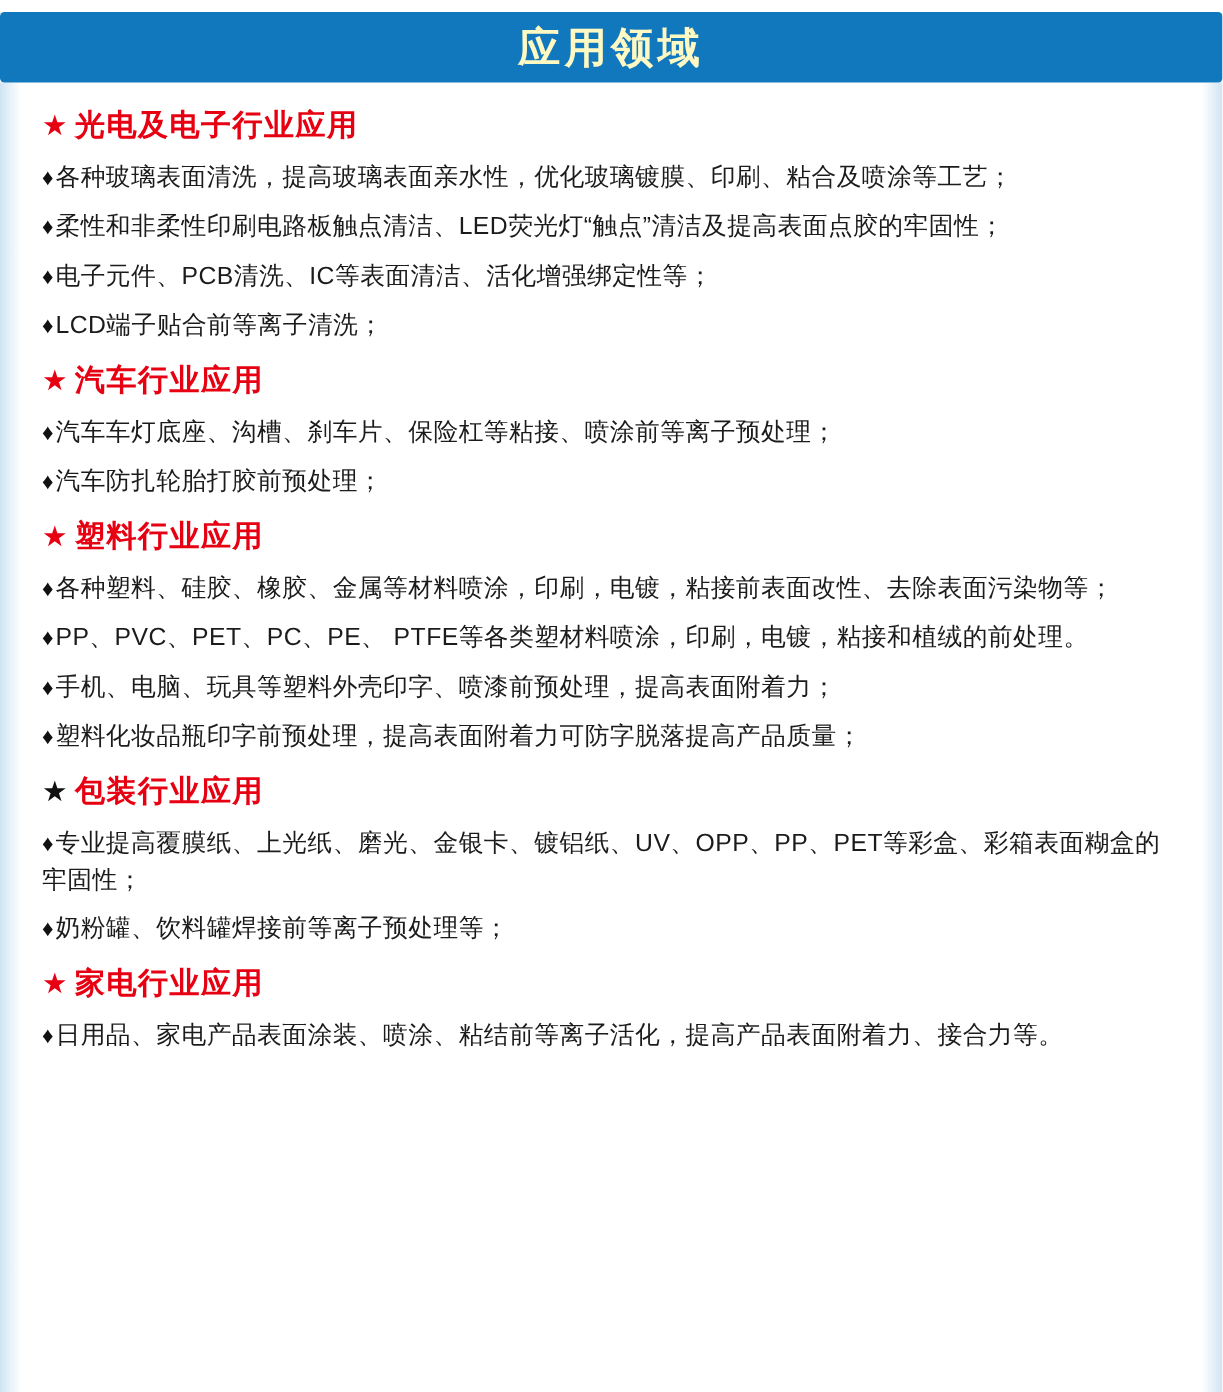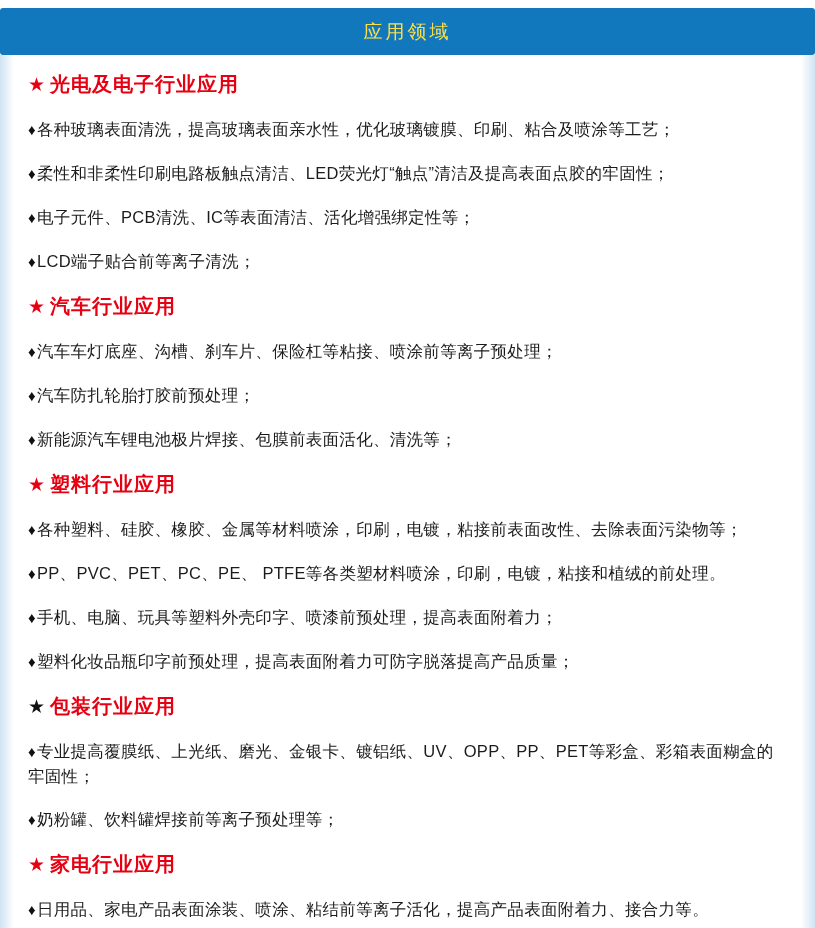--- a/index.html
+++ b/index.html
@@ -30,23 +30,23 @@
     z-index: 1;
     margin-top: 8px;
     height: 47px;
     background: #1278be;
     border-radius: 3px;
     display: flex;
     align-items: center;
     justify-content: center;
   }
   .banner .title {
-    color: #fde047;
-    font-size: 19px;
-    font-weight: 400;
+    color: #fef9c3;
+    font-size: 28px;
+    font-weight: 700;
     letter-spacing: 3px;
   }
 
   .content {
     position: relative;
     z-index: 1;
     padding: 5px 30px 0 28px;
   }
   .sec-heading {
     margin: 11px 0 3px 0;
@@ -55,21 +55,21 @@
     font-weight: 700;
     color: #e60012;
     letter-spacing: 1px;
   }
   .sec-heading .star {
     display: inline-block;
     margin-right: 4px;
     font-size: 19px;
   }
   .bullet {
-    margin: 19px 0;
+    margin: 8px 0;
     font-size: 16.5px;
     line-height: 24px;
     color: #1b1b1b;
     letter-spacing: 0.3px;
   }
   .bullet .diamond {
     display: inline-block;
     font-size: 15px;
     margin-right: 1px;
     color: #111111;
@@ -91,21 +91,20 @@
         <h2 class="sec-heading" style="color: rgb(230, 0, 18);"><span class="star" style="color: rgb(230, 0, 18);">★</span><span>光电及电子行业应用</span></h2>
         <p class="bullet"><span class="diamond">♦</span><span>各种玻璃表面清洗，提高玻璃表面亲水性，优化玻璃镀膜、印刷、粘合及喷涂等工艺；</span></p>
         <p class="bullet"><span class="diamond">♦</span><span>柔性和非柔性印刷电路板触点清洁、LED荧光灯“触点”清洁及提高表面点胶的牢固性；</span></p>
         <p class="bullet"><span class="diamond">♦</span><span>电子元件、PCB清洗、IC等表面清洁、活化增强绑定性等；</span></p>
         <p class="bullet"><span class="diamond">♦</span><span>LCD端子贴合前等离子清洗；</span></p>
       </div>
       <div class="section">
         <h2 class="sec-heading" style="color: rgb(230, 0, 18);"><span class="star" style="color: rgb(230, 0, 18);">★</span><span>汽车行业应用</span></h2>
         <p class="bullet"><span class="diamond">♦</span><span>汽车车灯底座、沟槽、刹车片、保险杠等粘接、喷涂前等离子预处理；</span></p>
         <p class="bullet"><span class="diamond">♦</span><span>汽车防扎轮胎打胶前预处理；</span></p>
-        <p class="bullet"><span class="diamond">♦</span><span>新能源汽车锂电池极片焊接、包膜前表面活化、清洗等；</span></p>
       </div>
       <div class="section">
         <h2 class="sec-heading" style="color: rgb(230, 0, 18);"><span class="star" style="color: rgb(230, 0, 18);">★</span><span>塑料行业应用</span></h2>
         <p class="bullet"><span class="diamond">♦</span><span>各种塑料、硅胶、橡胶、金属等材料喷涂，印刷，电镀，粘接前表面改性、去除表面污染物等；</span></p>
         <p class="bullet"><span class="diamond">♦</span><span>PP、PVC、PET、PC、PE、 PTFE等各类塑材料喷涂，印刷，电镀，粘接和植绒的前处理。</span></p>
         <p class="bullet"><span class="diamond">♦</span><span>手机、电脑、玩具等塑料外壳印字、喷漆前预处理，提高表面附着力；</span></p>
         <p class="bullet"><span class="diamond">♦</span><span>塑料化妆品瓶印字前预处理，提高表面附着力可防字脱落提高产品质量；</span></p>
       </div>
       <div class="section">
         <h2 class="sec-heading" style="color: rgb(230, 0, 18);"><span class="star" style="color: rgb(17, 17, 17);">★</span><span>包装行业应用</span></h2>

